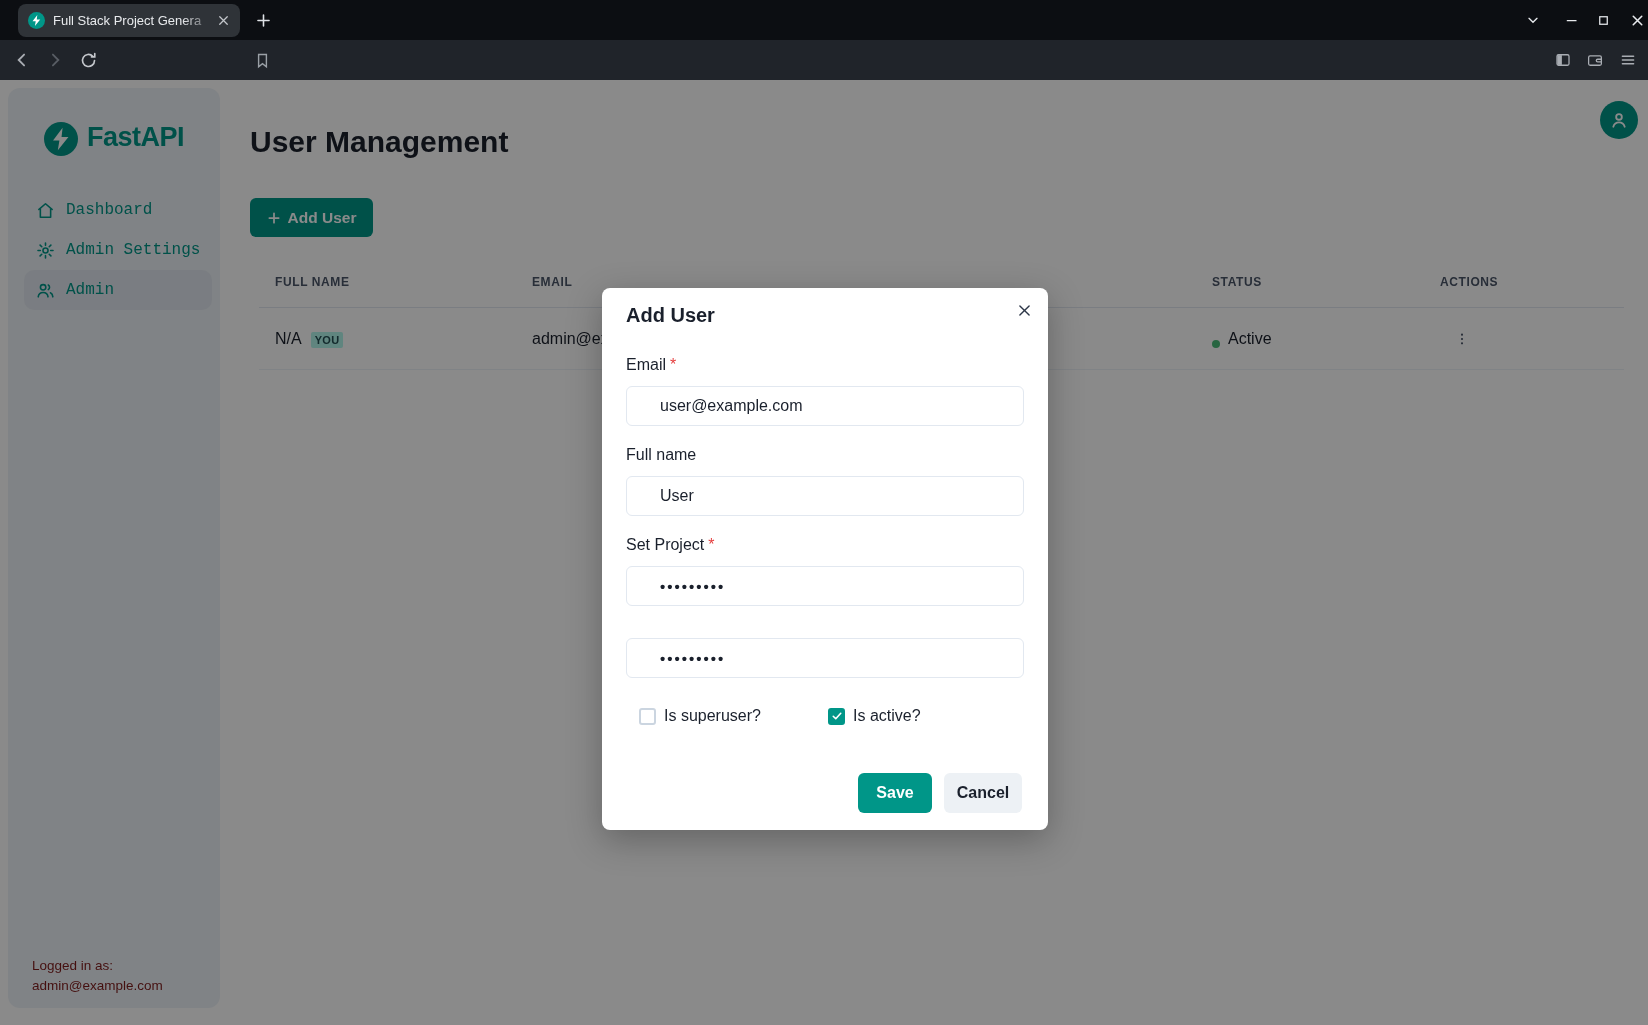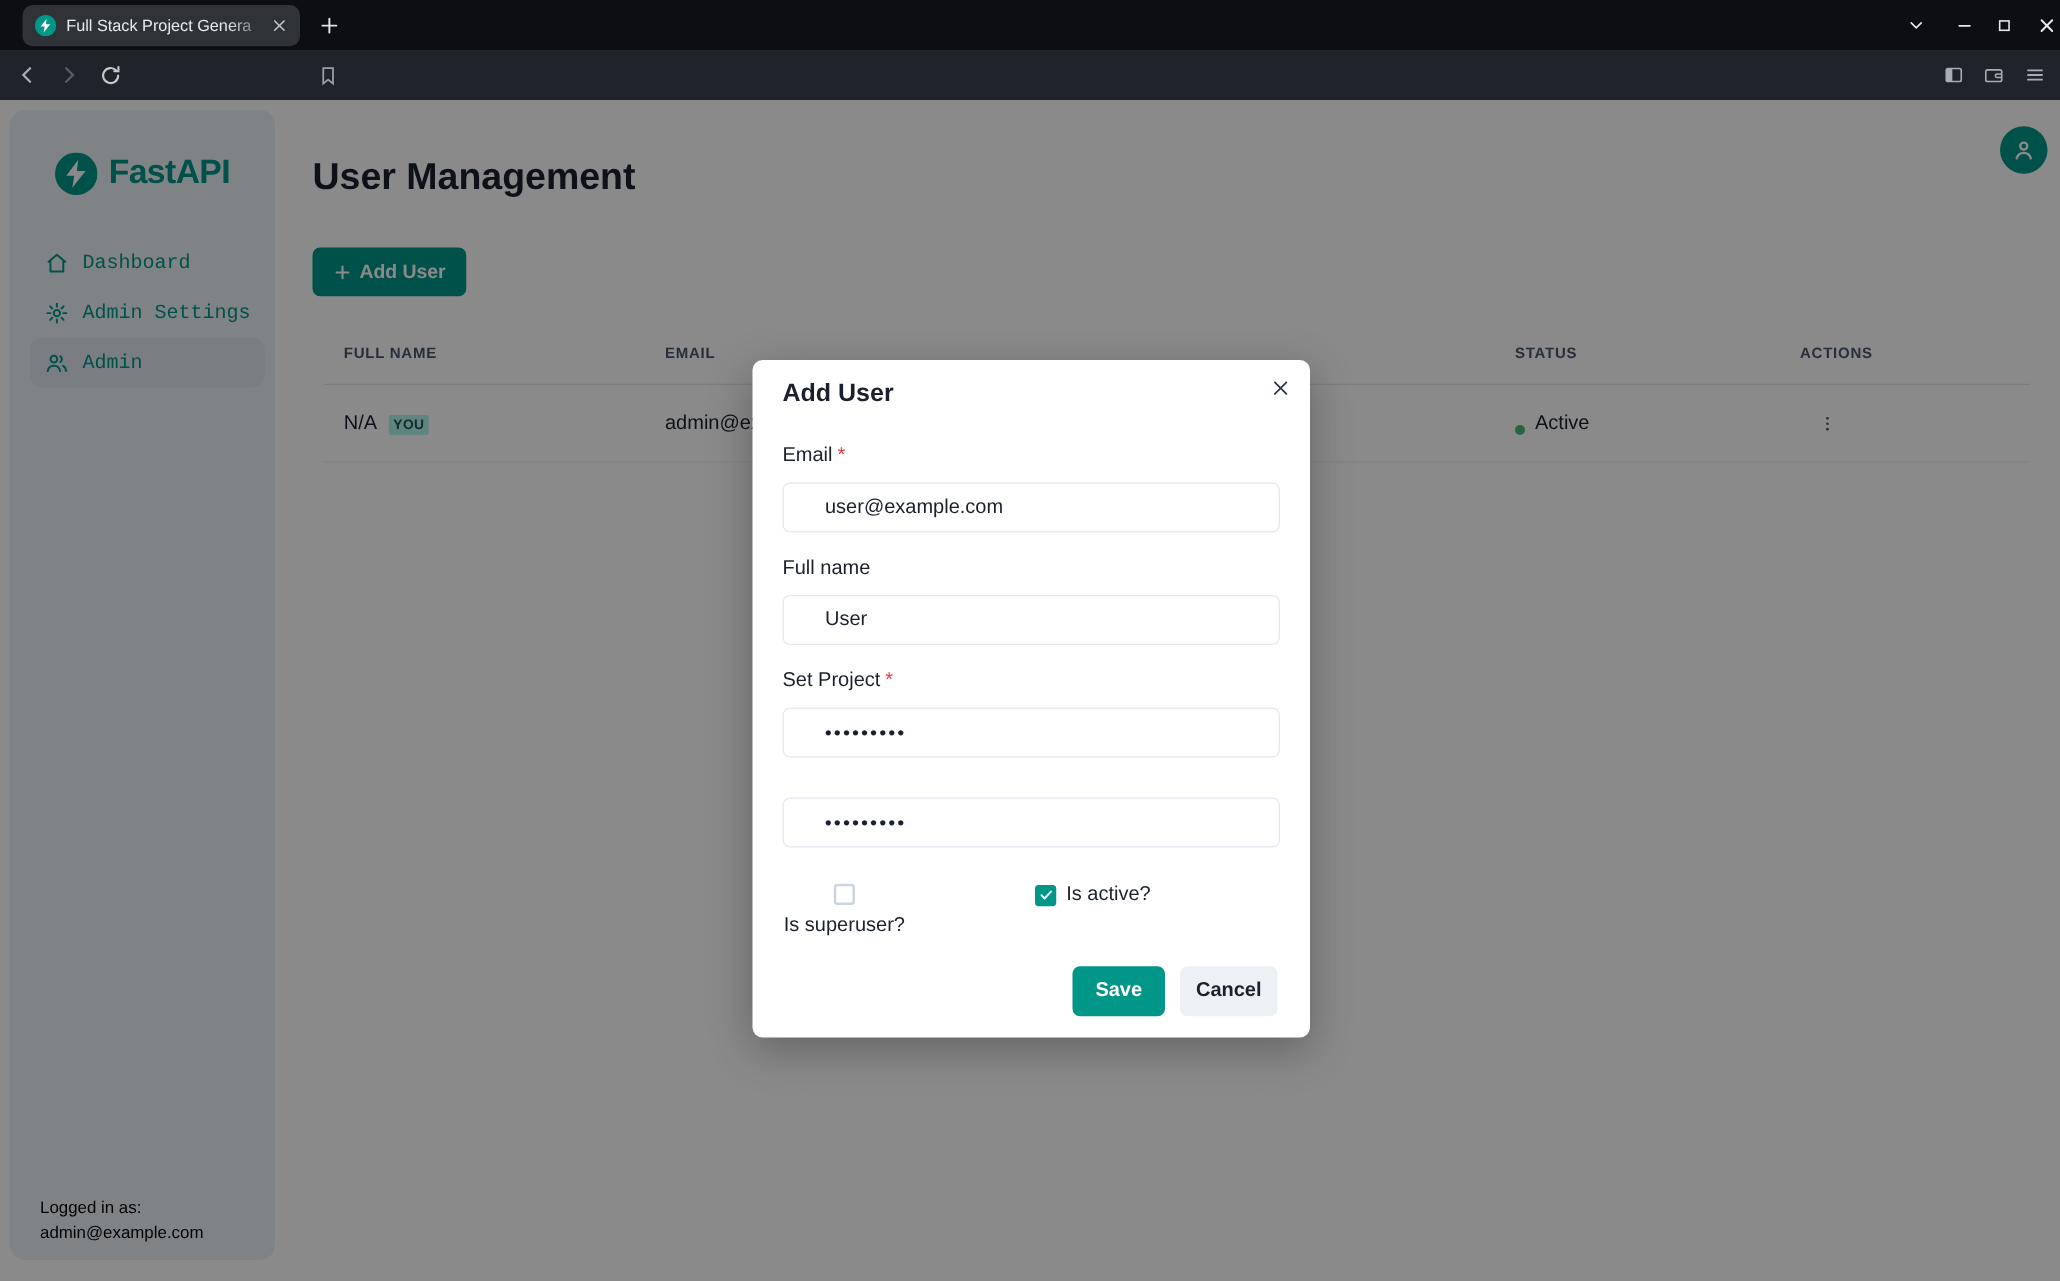--- a/index.html
+++ b/index.html
@@ -36,21 +36,21 @@
   .page{position:absolute;left:0;top:80px;width:1648px;height:945px;background:#FFFFFF;}
   .sidebar{position:absolute;left:8px;top:8px;width:212px;height:920px;background:#EDF2F7;border-radius:12px;}
   .logo-row{position:absolute;left:0;top:34px;width:212px;display:flex;justify-content:center;gap:9px;}
   .logo-circle{width:34px;height:34px;}
   .logo-text{font-size:27px;font-weight:700;color:#009688;letter-spacing:-0.5px;}
   .nav{position:absolute;left:0;top:102px;width:212px;font-family:Liberation Mono, monospace;}
   .nav-item{height:40px;margin:0 8px 0 16px;border-radius:10px;display:flex;align-items:center;
     padding-left:12px;gap:11px;color:#009688;font-size:16px;cursor:pointer;}
   .nav-item.active{background:#E2E8F0;}
   .nav-item .nicon{width:19px;height:19px;color:#009688;}
-  .side-foot{position:absolute;left:24px;top:868px;font-size:13.5px;line-height:20px;color:#000000;}
+  .side-foot{position:absolute;left:24px;top:868px;font-size:13.5px;line-height:20px;color:#7f1d1d;}
 
   .page-title{position:absolute;left:250px;top:45px;font-size:30px;font-weight:700;color:#1A202C;}
   .add-user-btn{position:absolute;left:250px;top:118px;width:123px;height:39px;border:none;border-radius:6px;
     background:#009688;color:#fff;font-size:15.5px;font-weight:600;font-family:inherit;
     display:flex;align-items:center;justify-content:center;gap:7px;cursor:pointer;}
   .avatar-btn{position:absolute;left:1600px;top:21px;width:38px;height:38px;border-radius:50%;
     background:#009688;border:none;padding:0;display:flex;align-items:center;justify-content:center;cursor:pointer;}
 
   .utable{position:absolute;left:259px;top:176px;width:1365px;}
   .trow{display:grid;grid-template-columns:257px 680px 228px 1fr;align-items:center;}
@@ -339,21 +339,21 @@
   <div class="fgroup" style="top:248px;">
     <div class="flabel"><span>Set Project</span><span class="req">*</span></div>
     <input class="finput pw" readonly="" value="•••••••••" style="">
   </div>
 
   <div class="fgroup" style="top:338px;">
     <input class="finput pw" readonly="" value="•••••••••" style="">
   </div>
 
   <div class="cbrow">
-    <label class="cbwrap" style="left:1px;flex-direction:column;">
+    <label class="cbwrap" style="left:13px;">
       <span class="cbox"></span>
       <span class="cblabel">Is superuser?</span>
     </label>
     <label class="cbwrap" style="left:202px;">
       <span class="cbox checked">
         <svg viewBox="0 0 24 24" width="12" height="12" fill="none" stroke="#fff" stroke-width="3.2" stroke-linecap="round" stroke-linejoin="round">
             <path d="M4.5 12.5l5 5 10-11"></path>
           </svg>
       </span>
       <span class="cblabel">Is active?</span>

